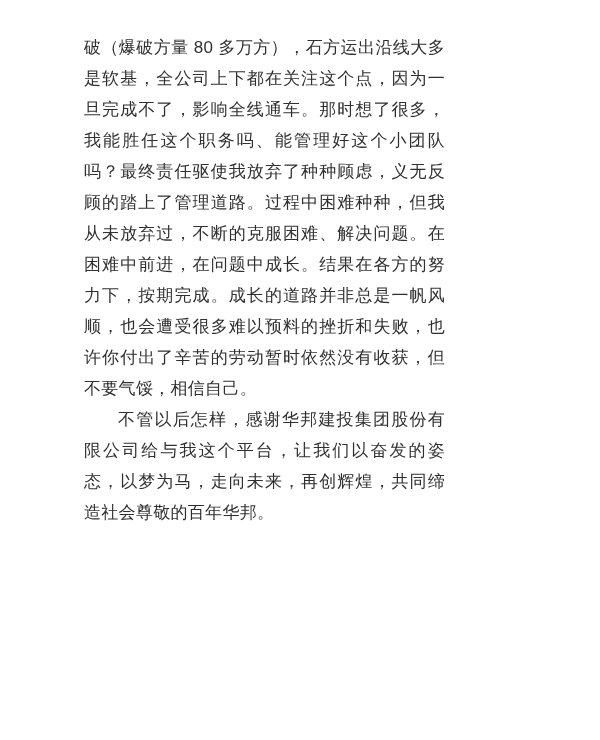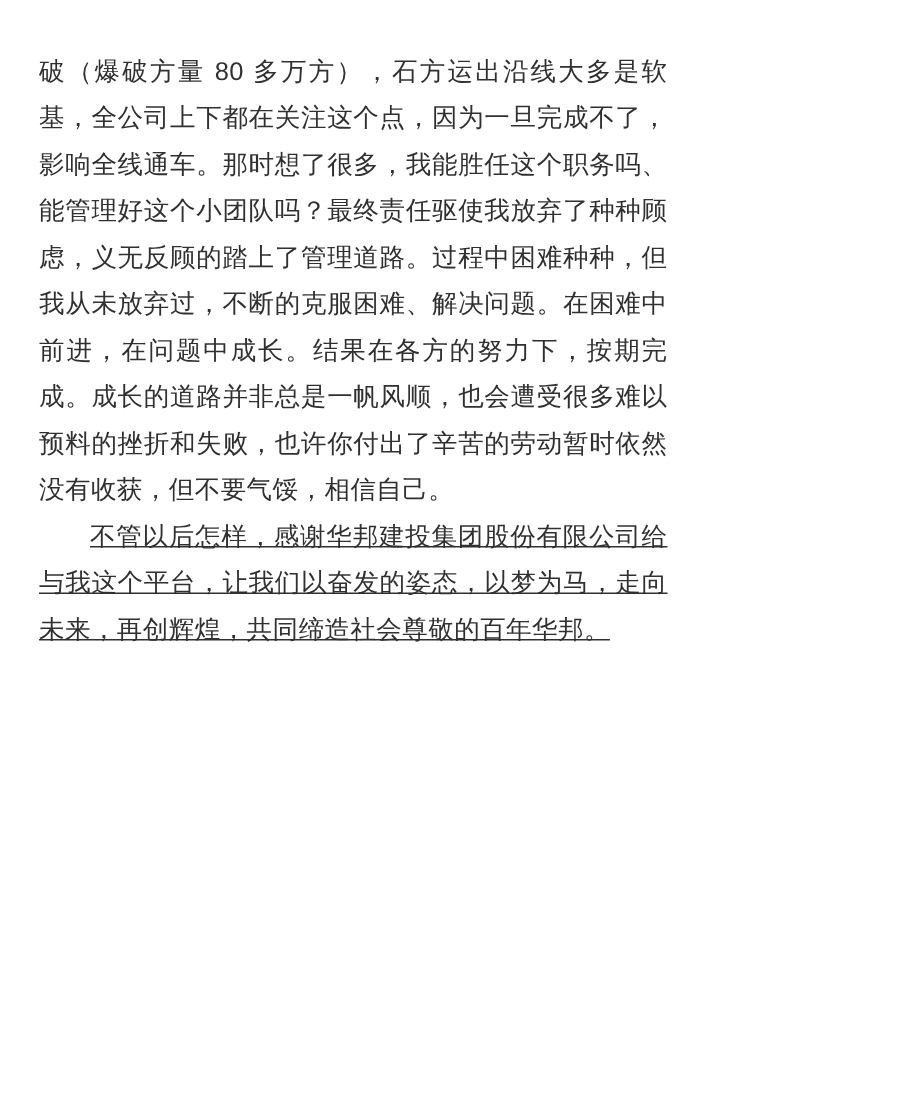--- a/index.html
+++ b/index.html
@@ -11,34 +11,33 @@
     height: 740px;
     background: #ffffff;
     overflow: hidden;
     font-family: "Liberation Sans", sans-serif;
   }
   .page {
     box-sizing: border-box;
     width: 500px;
     height: 740px;
     background: #ffffff;
-    padding: 32px 55px 0 26px;
+    padding: 32px 55px 0 84px;
   }
   .para {
     margin: 0;
     font-size: 17px;
     line-height: 31px;
     color: #303030;
     text-align: justify;
     letter-spacing: 0.3px;
     word-break: break-all;
   }
   .para.indent-2em {
     text-indent: 2em;
-    text-decoration: underline;
   }
 </style>
 </head>
 <body>
 
 <div class="page">
   <p class="para">破（爆破方量 80 多万方），石方运出沿线大多是软基，全公司上下都在关注这个点，因为一旦完成不了，影响全线通车。那时想了很多，我能胜任这个职务吗、能管理好这个小团队吗？最终责任驱使我放弃了种种顾虑，义无反顾的踏上了管理道路。过程中困难种种，但我从未放弃过，不断的克服困难、解决问题。在困难中前进，在问题中成长。结果在各方的努力下，按期完成。成长的道路并非总是一帆风顺，也会遭受很多难以预料的挫折和失败，也许你付出了辛苦的劳动暂时依然没有收获，但不要气馁，相信自己。</p>
   <p class="para indent-2em">不管以后怎样，感谢华邦建投集团股份有限公司给与我这个平台，让我们以奋发的姿态，以梦为马，走向未来，再创辉煌，共同缔造社会尊敬的百年华邦。</p>
 </div>
 

